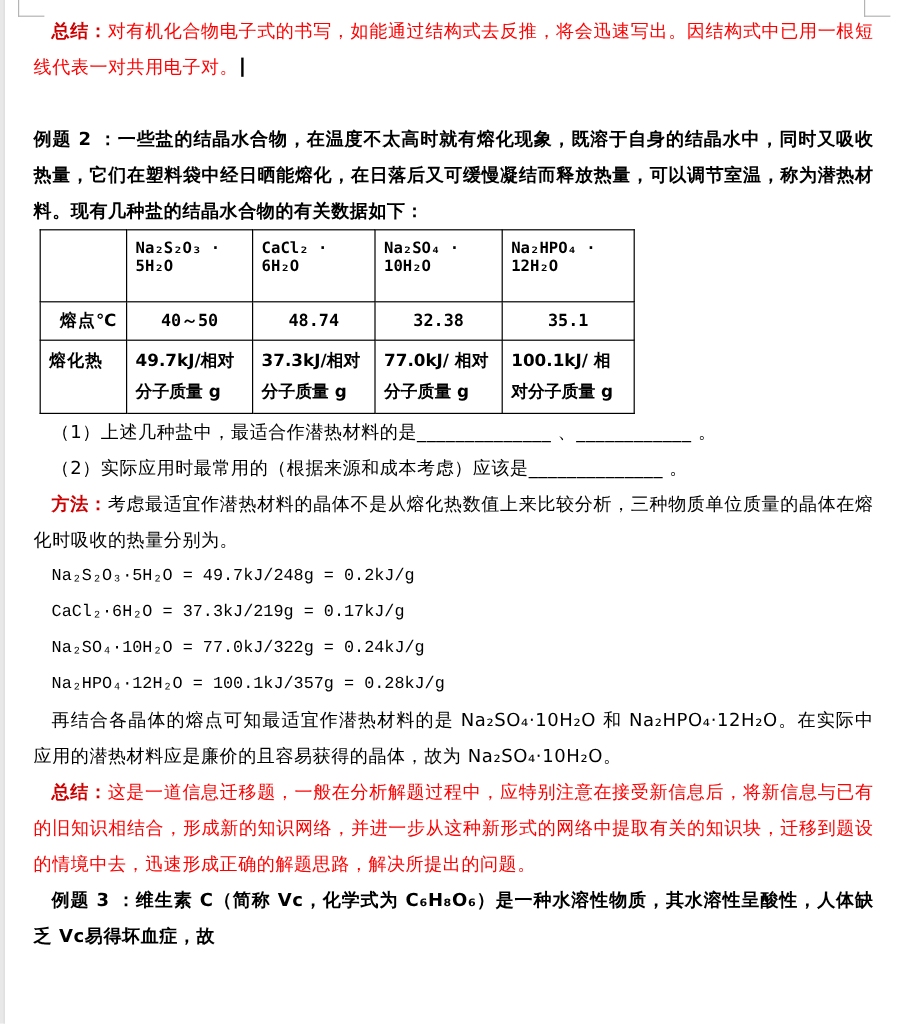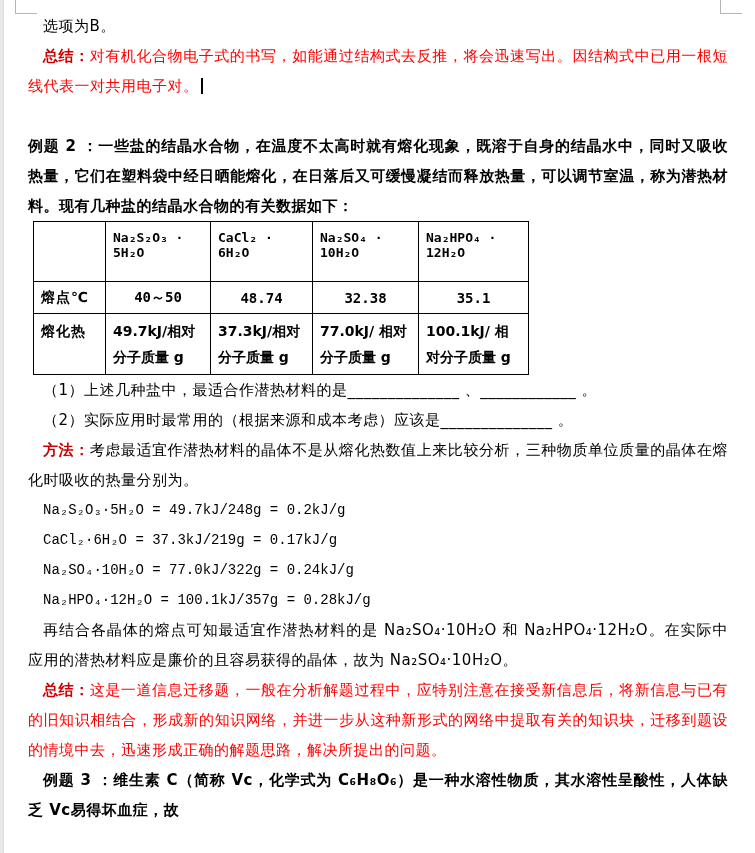--- a/index.html
+++ b/index.html
@@ -69,40 +69,37 @@
     padding: 4px 7px;
     vertical-align: top;
     font-weight: bold;
   }
   tr.header-row td {
     height: 60px;
     font-family: "DejaVu Sans Mono", monospace;
     font-size: 13px;
     padding-top: 8px;
   }
-  tr.mp-row td { height: 32px; vertical-align: middle; }
+  tr.mp-row td { height: 32px; vertical-align: middle; text-align: right; }
   tr.mp-row td.val {
     text-align: center;
     font-family: "DejaVu Sans Mono", monospace;
   }
   tr.hf-row td { height: 60px; line-height: 26px; }
   td.row-label { font-size: 14px; letter-spacing: 1px; }
 </style>
 </head>
 <body>
 
 <div class="page-edge-left"></div>
 <div class="crop-mark crop-tl"></div>
 <div class="crop-mark crop-tr"></div>
 
 <div class="content">
 
-  <p class="line">
-    <span>选项为B。</span>
-  </p>
 
   <p class="line">
     <span class="label-red">总结：</span><span class="red-body">对有机化合物电子式的书写，如能通过结构式去反推，将会迅速写出。因结构式中已用一根短线代表一对共用电子对。</span><span class="cursor"></span>
   </p>
 
   <div class="spacer"></div>
 
   <p class="line noindent bold">
     <span>例题 2 ：</span><span>一些盐的结晶水合物，在温度不太高时就有熔化现象，既溶于自身的结晶水中，同时又吸收热量，它们在塑料袋中经日晒能熔化，在日落后又可缓慢凝结而释放热量，可以调节室温，称为潜热材料。现有几种盐的结晶水合物的有关数据如下：</span>
   </p>

